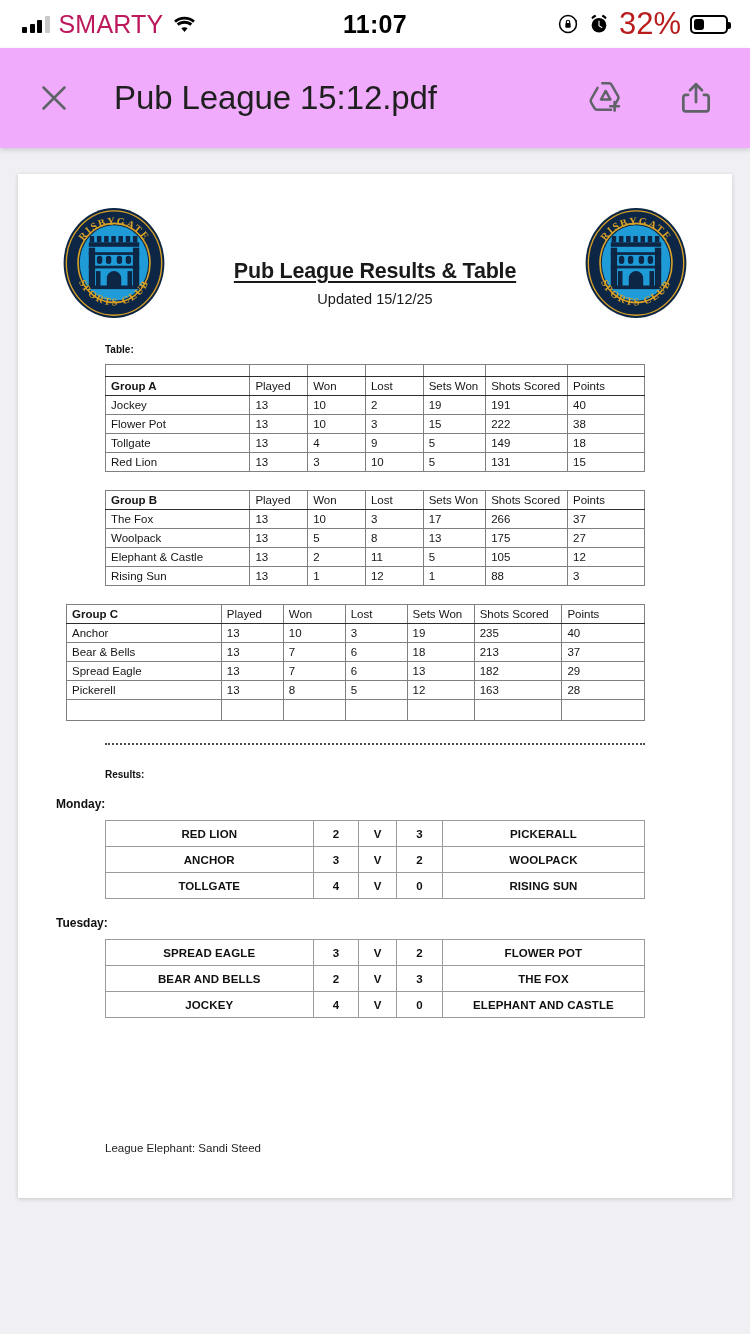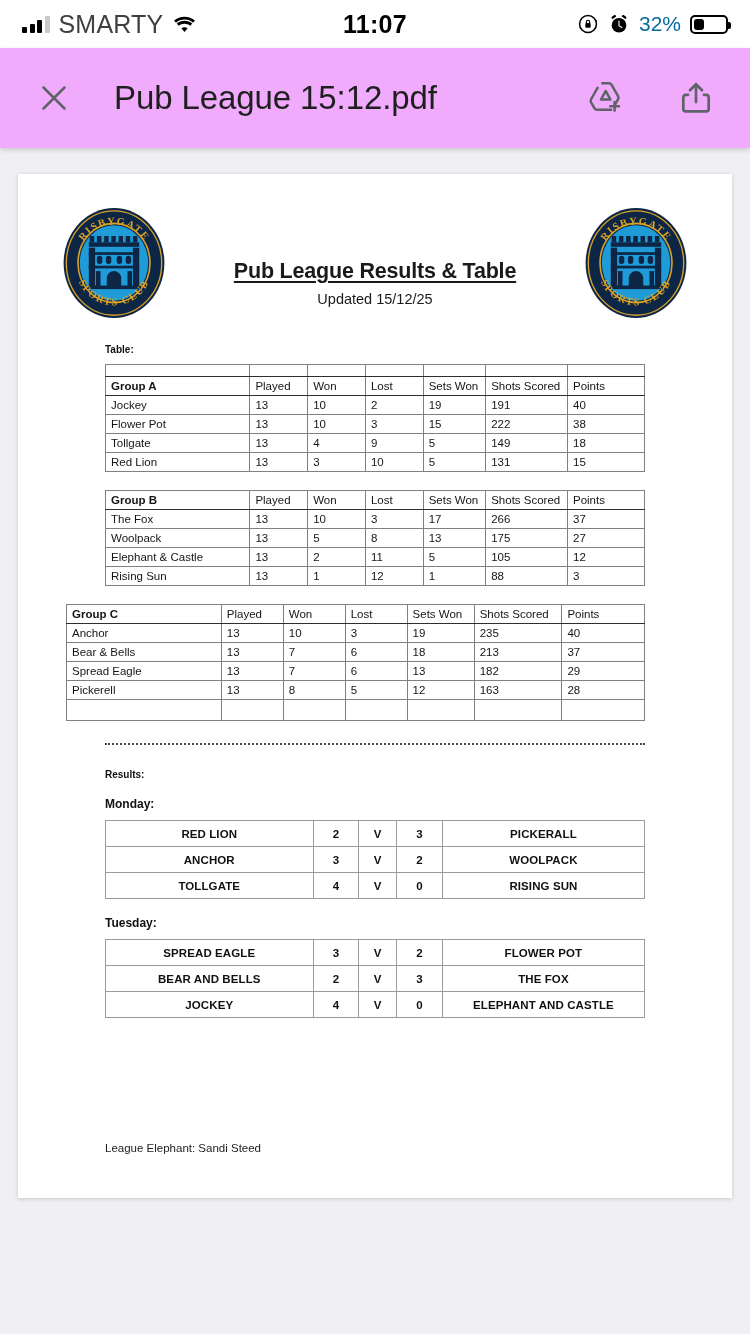--- a/index.html
+++ b/index.html
@@ -16,29 +16,29 @@
     position:relative; height:48px; background:#ffffff;
     display:flex; align-items:center; padding:0 22px;
   }
   .sb-left { display:flex; align-items:center; gap:9px; }
   .signal { display:flex; align-items:flex-end; gap:2.5px; height:17px; }
   .signal i { width:5px; background:#000; border-radius:1px; display:block; }
   .signal i:nth-child(1){ height:6px; }
   .signal i:nth-child(2){ height:9px; }
   .signal i:nth-child(3){ height:13px; }
   .signal i:nth-child(4){ height:17px; background:#c9c9cc; }
-  .carrier { font-size:25px; font-weight:400; letter-spacing:.2px; color:#404040; }
+  .carrier { font-size:25px; font-weight:400; letter-spacing:.2px; color:#be185d; }
   .wifi { width:25px; height:19px; }
   .sb-time {
     position:absolute; left:0; right:0; text-align:center;
     font-size:25px; font-weight:600; color:#000; letter-spacing:.3px;
     pointer-events:none;
   }
   .sb-right { margin-left:auto; display:flex; align-items:center; gap:9px; z-index:2; }
-  .battery-pct { font-size:21px; font-weight:400; color:#0369a1; }
+  .battery-pct { font-size:31px; font-weight:400; color:#b91c1c; }
   .batt {
     width:38px; height:19px; border:2px solid #000; border-radius:5px;
     position:relative; display:flex; align-items:center; padding:2px;
   }
   .batt::after {
     content:""; position:absolute; right:-5px; top:5px;
     width:3px; height:7px; background:#000; border-radius:0 2px 2px 0;
   }
   .batt-fill { height:100%; background:#000; border-radius:3px; }
 
@@ -81,21 +81,21 @@
   }
   .doc-subtitle { font-size:14.5px; color:#1a1a1a; margin-top:7px; }
 
   .sec-label {
     font-size:10px; font-weight:bold; color:#111;
     padding-left:87px; margin-top:22px;
   }
   .sec-label.results { margin-top:24px; }
   .day-label {
     font-size:12px; font-weight:bold; color:#111;
-    padding-left:87px; margin-top:17px;
+    padding-left:38px; margin-top:17px;
   }
 
   
   .tbl-wrap { padding:0 87px; margin-top:9px; }
   table.standings {
     width:100%; border-collapse:collapse; table-layout:fixed;
     border:1.6px solid #3a3a3a;
   }
   table.standings td {
     border:1px solid #808080; font-size:11.5px; color:#151515;

